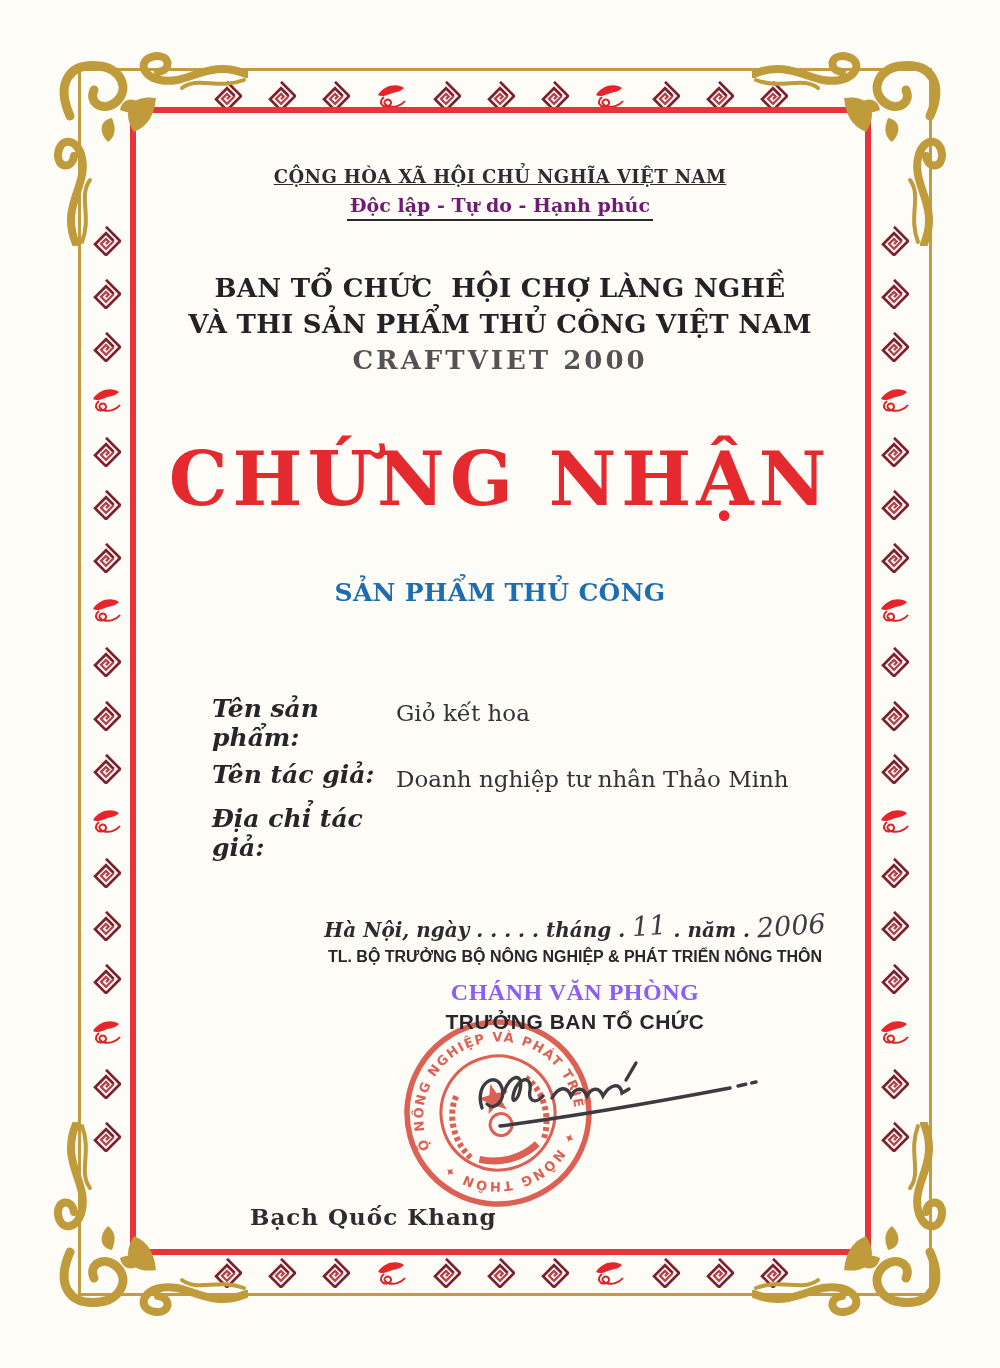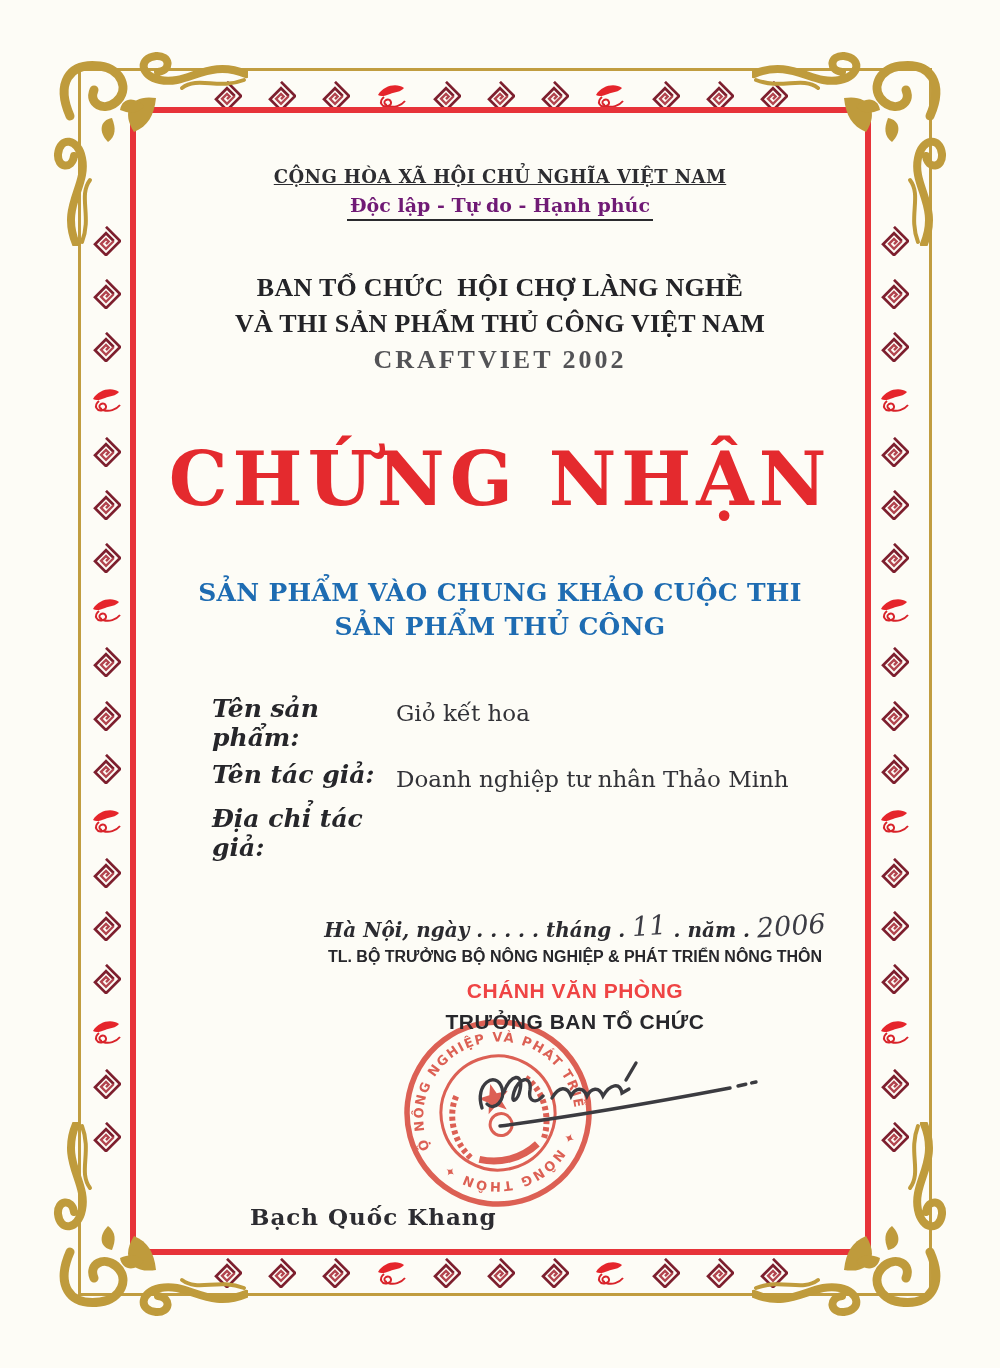--- a/index.html
+++ b/index.html
@@ -31,38 +31,38 @@
   .strip-left   { left:89px;  top:226px;  width:34px;  height:926px; flex-direction:column; }
   .strip-right  { left:877px; top:226px;  width:34px;  height:926px; flex-direction:column; }
 
   
   .centered { left:136px; width:728px; text-align:center; z-index:4; }
 
   .h-national { top:166px; font-weight:bold; font-size:18px; letter-spacing:.4px; color:#2d2d31;text-decoration:underline; }
   .h-motto    { top:194px; font-weight:bold; font-size:19px; color:#701a75; }
   .motto-underline { display:inline-block; border-bottom:2.5px solid #2a2a2e; padding:0 3px 3px; }
 
-  .org-block  { top:270px; font-weight:bold; font-size:26px; line-height:36px; color:#232327; letter-spacing:.3px;font-family:Liberation Serif, serif; }
+  .org-block  { top:270px; font-weight:bold; font-size:26px; line-height:36px; color:#232327; letter-spacing:.3px; }
   .pre { white-space:pre-wrap; }
   .org-craft  { font-size:26px; letter-spacing:3px; color:#535356; }
 
   .main-title { top:436px; font-weight:bold; font-size:74px; letter-spacing:5px; color:#e42a2e; }
 
   .award-block { top:576px; font-weight:bold; font-size:25px; line-height:34px; color:#1e6cb2; letter-spacing:.3px; }
 
   .fields { top:694px; left:212px; width:676px; z-index:4; }
   .field-row { display:flex; margin-bottom:8px; }
   .field-label { width:184px; flex:none; font-style:italic; font-weight:bold; font-size:25px; color:#26262a; }
   .field-value { flex:1; font-size:23px; line-height:34px; color:#323237; padding-top:2px; }
 
   .sig-center { left:150px; width:850px; text-align:center; z-index:4; }
   .dateline  { top:912px; font-style:italic; font-weight:bold; font-size:20px; color:#2b2b30; }
   .hand { display:inline-block; font-style:italic; font-weight:normal; font-size:27px; color:#3d3d45; transform:rotate(-4deg) translateY(-2px); }
   .authority { top:948px; font-family:"Liberation Sans", sans-serif; font-weight:bold; font-size:16px; color:#27272b; }
-  .office    { top:979px; font-family:Liberation Sans, sans-serif; font-weight:bold; font-size:21px; color:#ef4444; letter-spacing:.5px; }
+  .office    { top:979px; font-family:Liberation Serif, serif; font-weight:bold; font-size:24px; color:#8b5cf6; letter-spacing:.5px; }
   .committee { top:1010px; font-family:"Liberation Sans", sans-serif; font-weight:bold; font-size:21px; color:#27272b; letter-spacing:.5px; }
 
   .seal { left:388px; top:1003px; width:220px; height:220px; z-index:3; }
   .signature { left:466px; top:1046px; width:312px; height:118px; z-index:4; }
   .signer { top:1203px; left:250px; width:680px; font-weight:bold; font-size:23px; letter-spacing:1px; color:#2c2c31; z-index:4; }
 </style>
 </head>
 <body>
 
 <div class="abs gold-frame"></div>
@@ -518,27 +518,26 @@
 </div>
 
 <div class="abs centered h-national">CỘNG HÒA XÃ HỘI CHỦ NGHĨA VIỆT NAM</div>
 <div class="abs centered h-motto">
   <span class="motto-underline">Độc lập - Tự do - Hạnh phúc</span>
 </div>
 
 <div class="abs centered org-block">
   <div class="pre">BAN TỔ CHỨC  HỘI CHỢ LÀNG NGHỀ</div>
   <div>VÀ THI SẢN PHẨM THỦ CÔNG VIỆT NAM</div>
-  <div class="org-craft">CRAFTVIET 2002</div>
+  <div class="org-craft">CRAFTVIET 2000</div>
 </div>
 
 <div class="abs centered main-title">CHỨNG NHẬN</div>
 
 <div class="abs centered award-block">
-  <div>SẢN PHẨM VÀO CHUNG KHẢO CUỘC THI</div>
   <div>SẢN PHẨM THỦ CÔNG</div>
 </div>
 
 <div class="abs fields">
   <div class="field-row">
     <div class="field-label">Tên sản phẩm:</div>
     <div class="field-value">Giỏ kết hoa</div>
   </div>
   <div class="field-row">
     <div class="field-label">Tên tác giả:</div>

